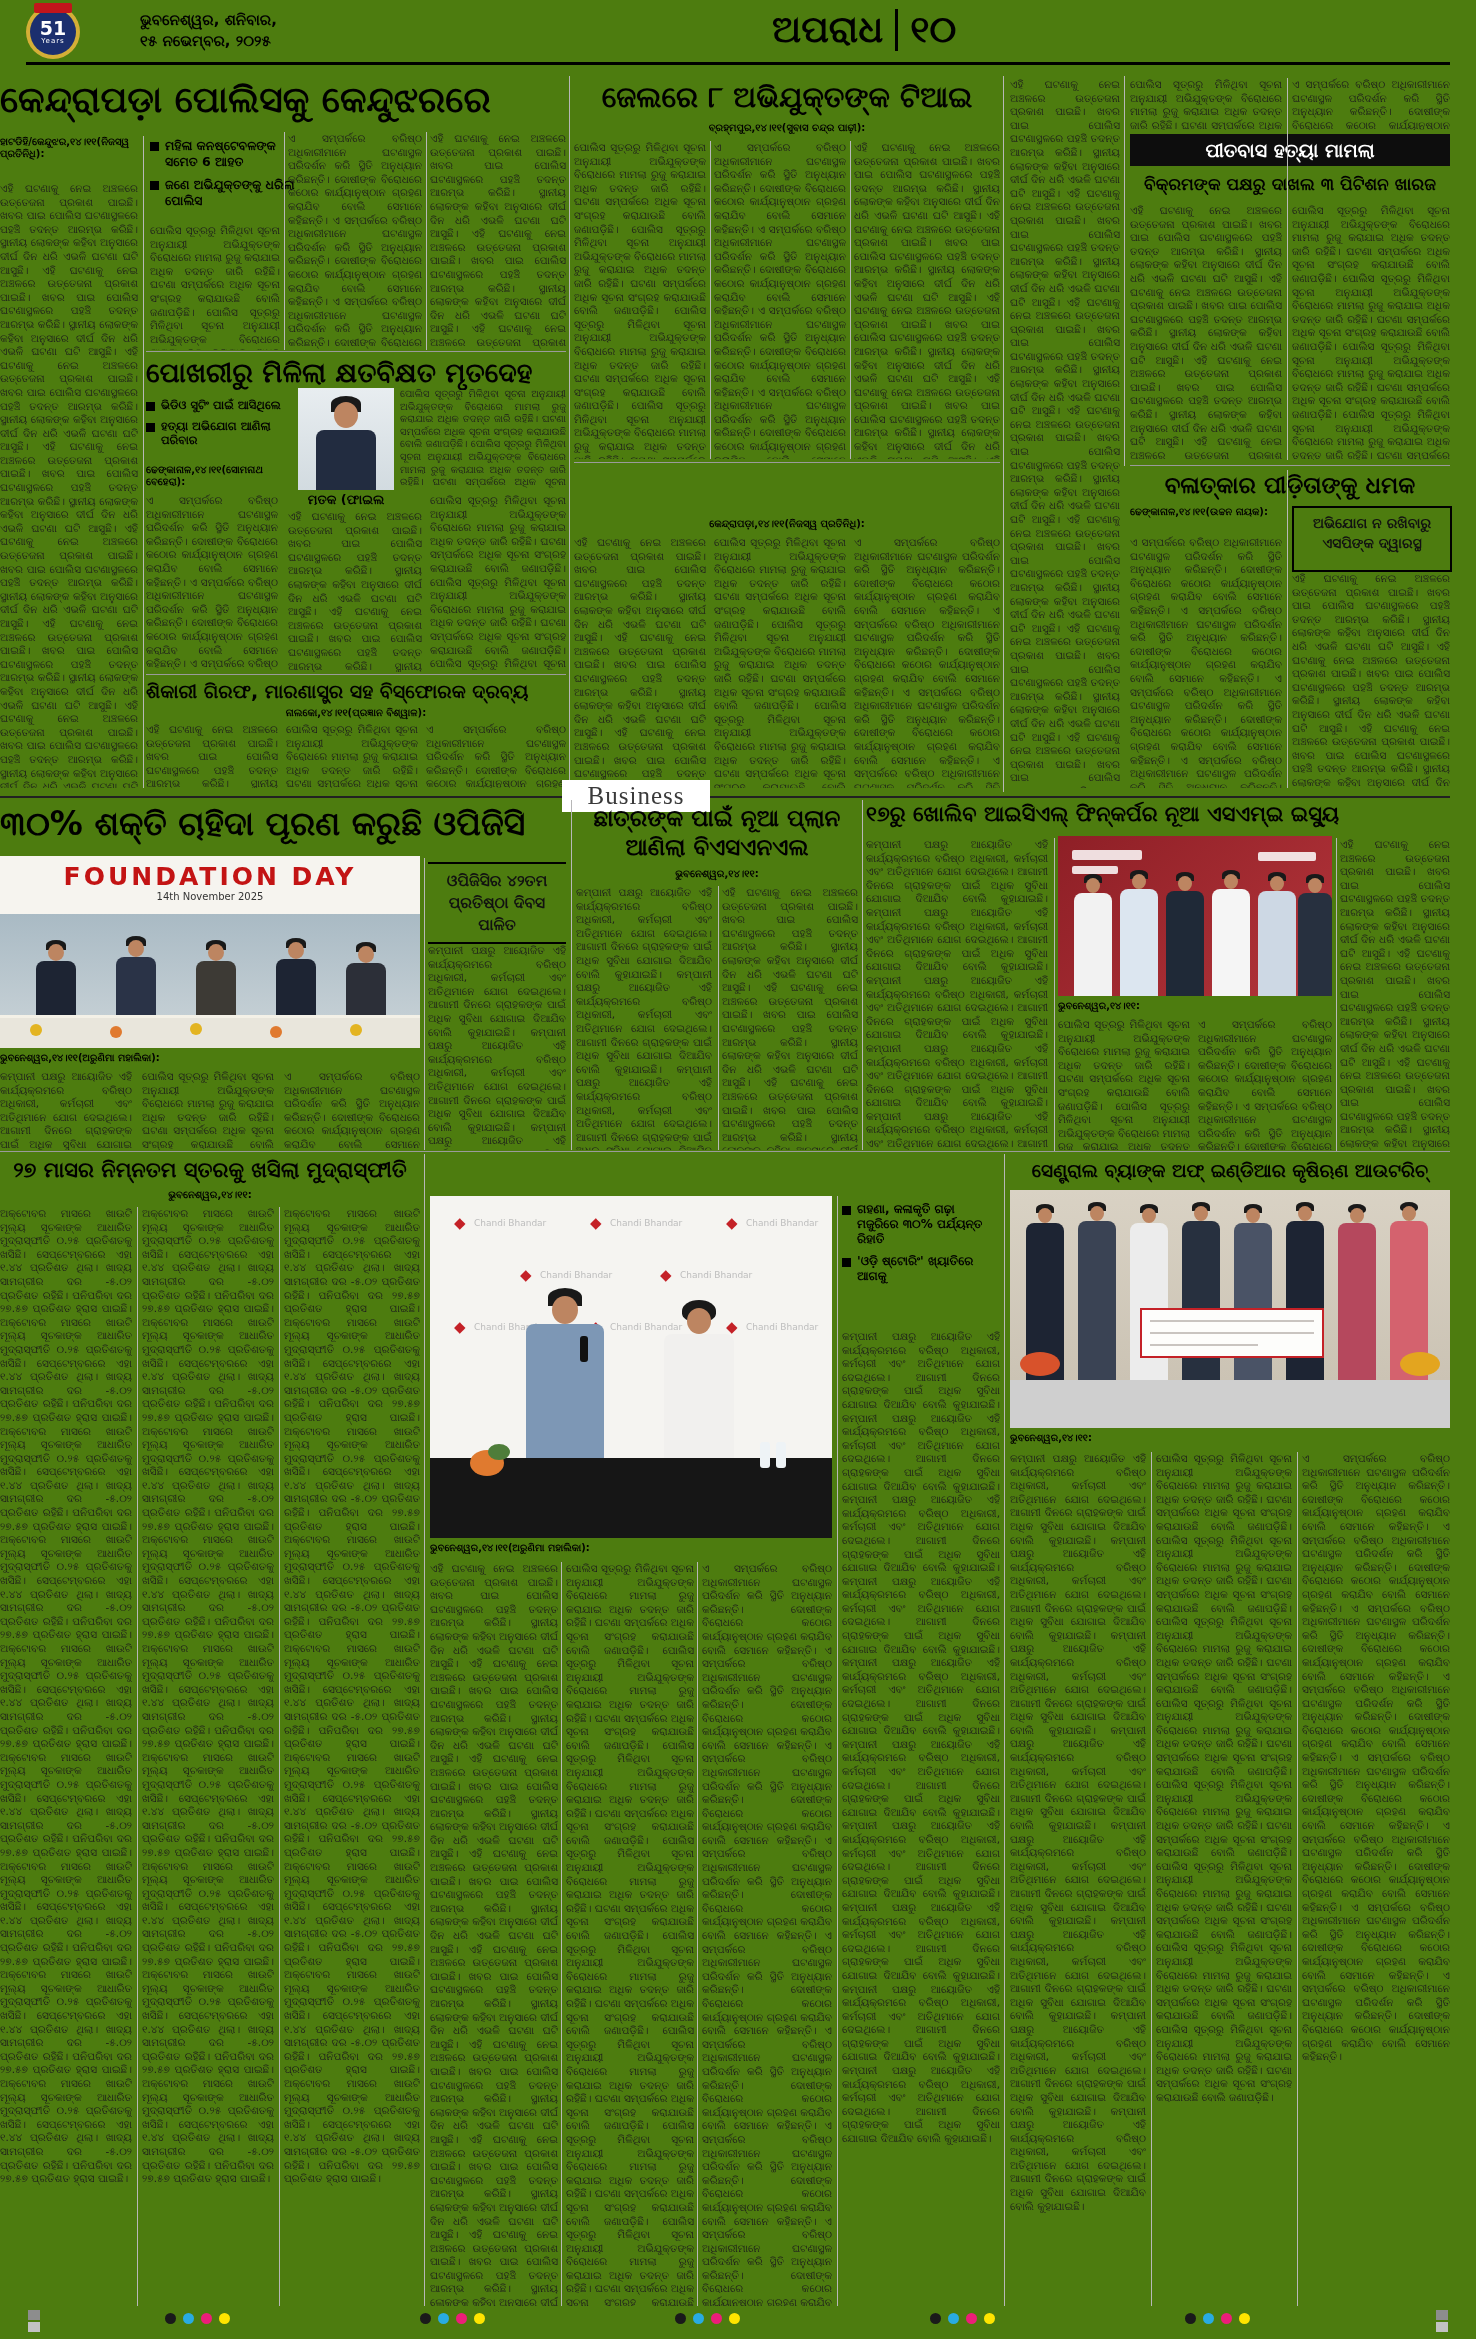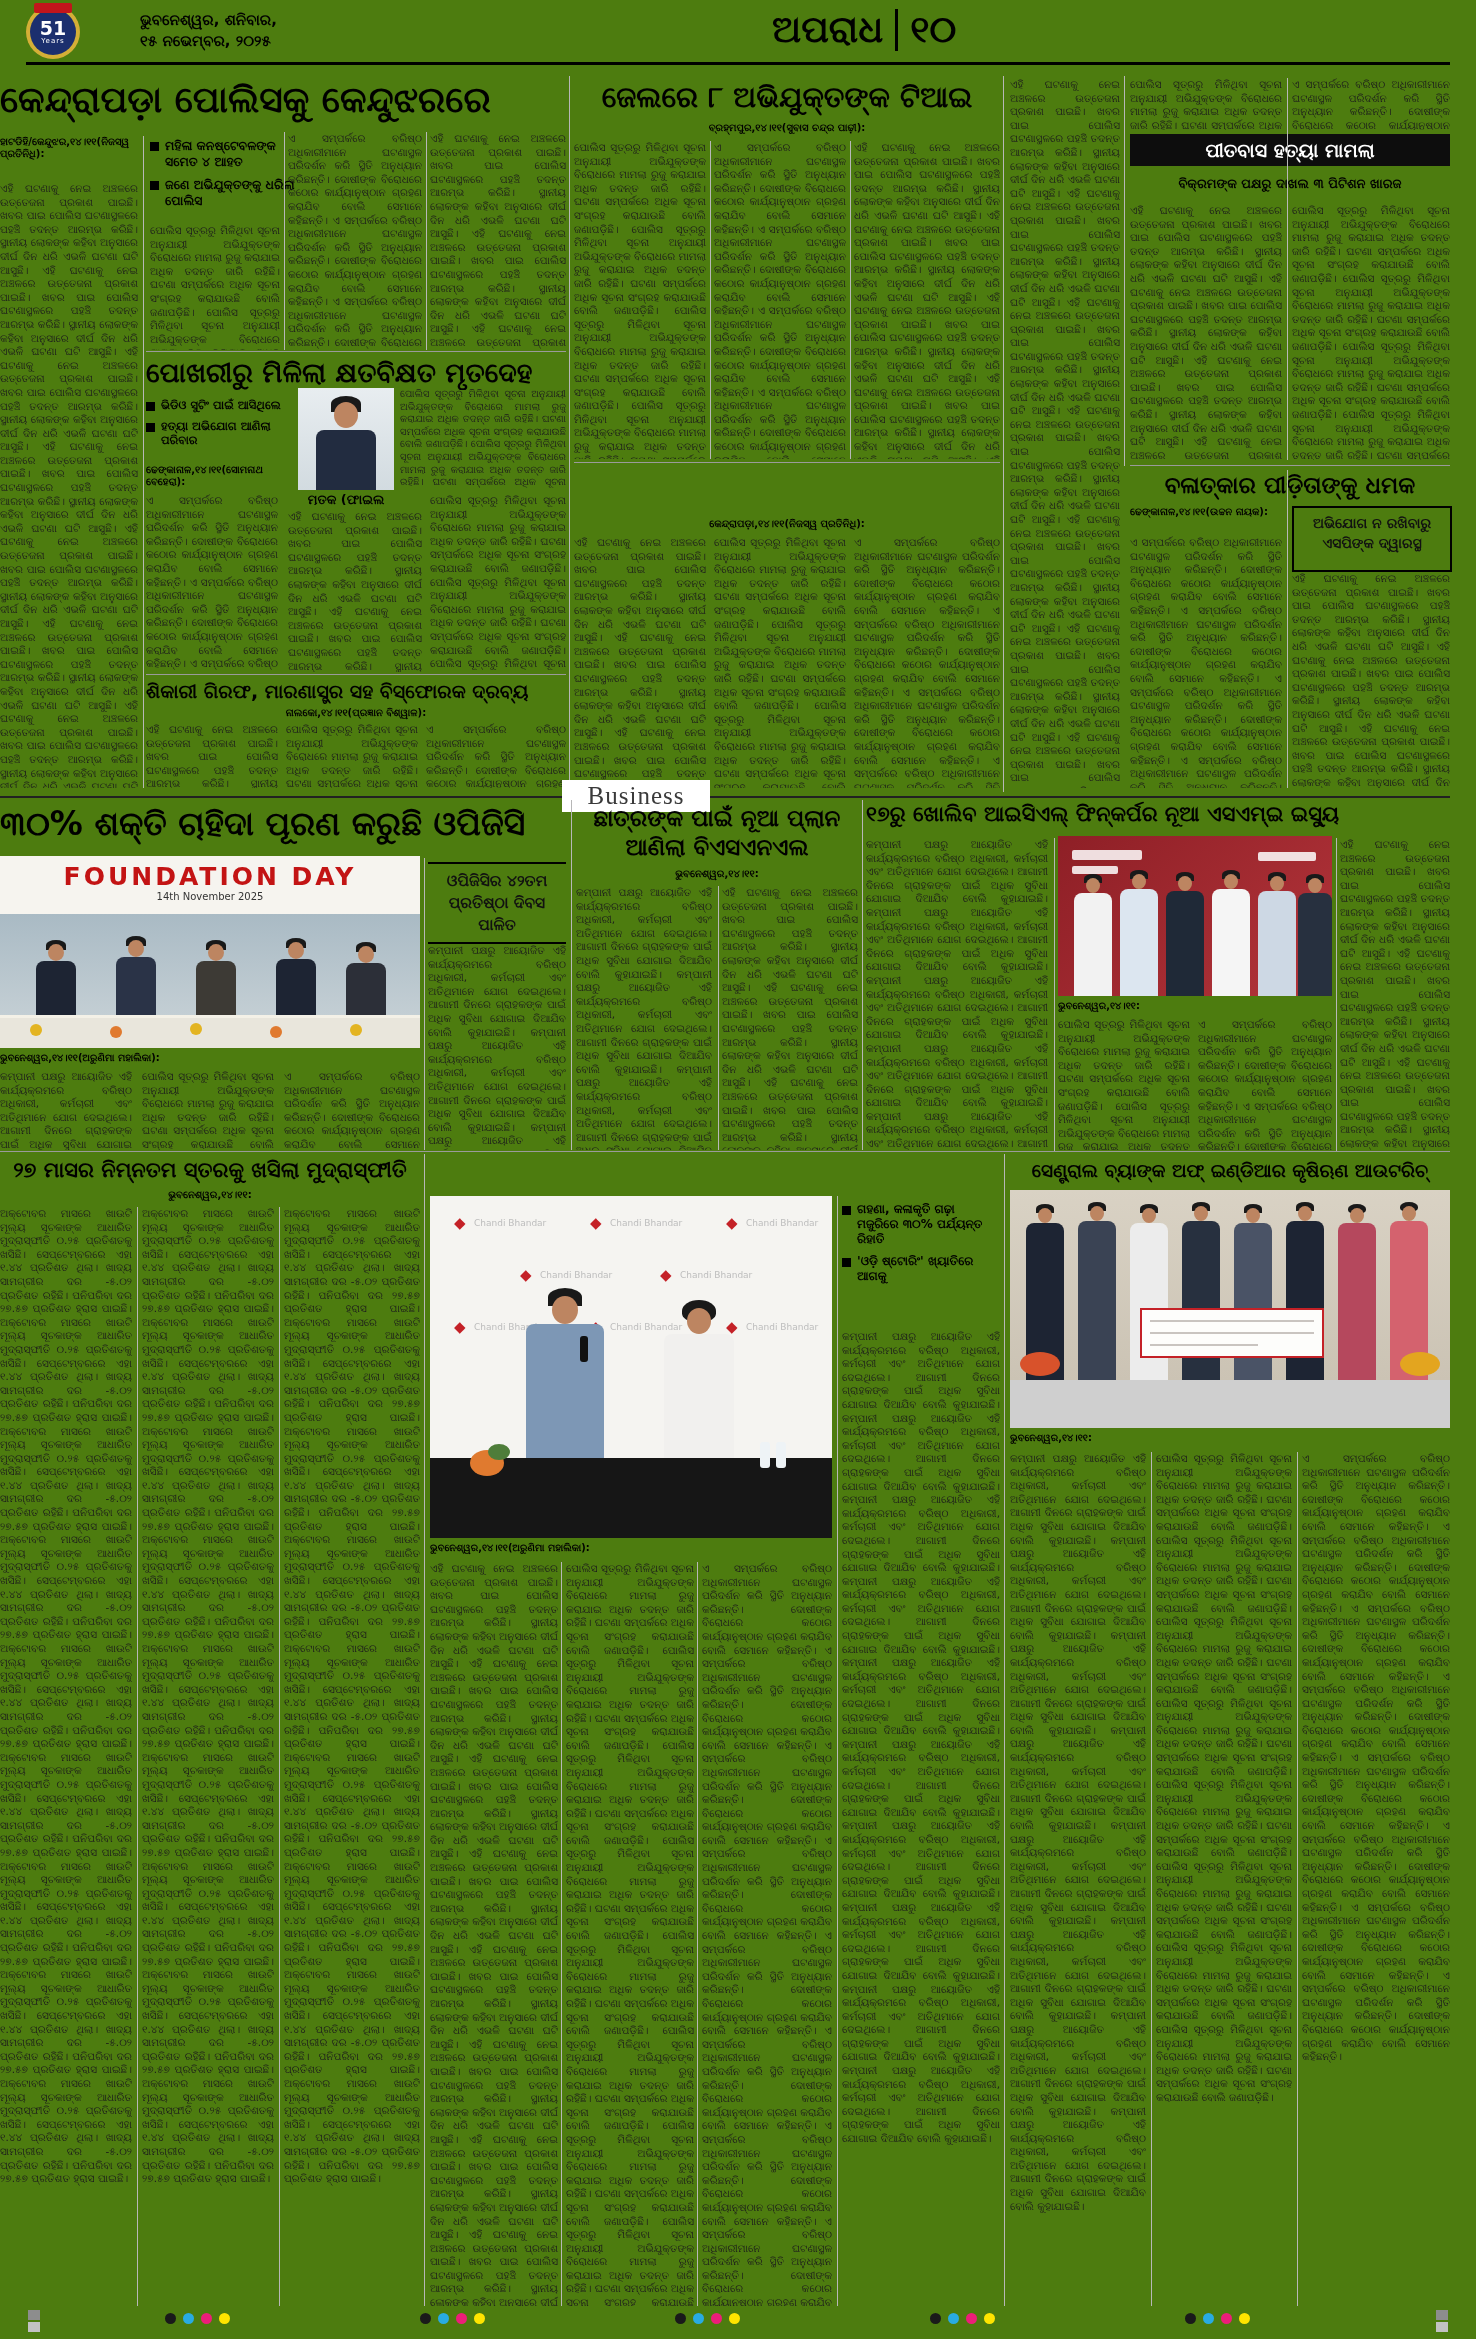--- a/index.html
+++ b/index.html
@@ -91,21 +91,21 @@
     <div class="sect-bar"></div>
     <div class="sect-num">୧୦</div>
   </div>
   <div class="abs" style="left:26px;top:62px;width:1424px;height:3px;background:#000"></div>
 
   <div class="abs hl" style="left:0;top:76px;width:566px;height:52px;font-size:36px;line-height:48px">କେନ୍ଦ୍ରାପଡ଼ା ପୋଲିସକୁ କେନ୍ଦୁଝରରେ ଆକ୍ରମଣ</div>
   <div class="abs by" style="left:0;top:136px;width:138px;height:42px">ହାଟଡିହି/କେନ୍ଦୁଝର,୧୪।୧୧(ନିଜସ୍ୱ ପ୍ରତିନିଧି):</div>
   <div class="abs" style="left:150px;top:138px;width:152px;font-size:12.5px;line-height:16px">
     <div class="bullet-item">
         <span class="sq"></span>
-        <span>ମହିଳା କନଷ୍ଟେବଳଙ୍କ ସମେତ ୪ ଆହତ</span>
+        <span>ମହିଳା କନଷ୍ଟେବଳଙ୍କ ସମେତ 6 ଆହତ</span>
       </div>
     <div class="bullet-item">
         <span class="sq"></span>
         <span>ଜଣେ ଅଭିଯୁକ୍ତଙ୍କୁ ଧରିଲା ପୋଲିସ</span>
       </div>
   </div>
   <div class="abs col" style="left:0;top:182px;width:138px;height:606px">ଏହି ଘଟଣାକୁ ନେଇ ଅଞ୍ଚଳରେ ଉତ୍ତେଜନା ପ୍ରକାଶ ପାଇଛି। ଖବର ପାଇ ପୋଲିସ ଘଟଣାସ୍ଥଳରେ ପହଞ୍ଚି ତଦନ୍ତ ଆରମ୍ଭ କରିଛି। ସ୍ଥାନୀୟ ଲୋକଙ୍କ କହିବା ଅନୁସାରେ ଦୀର୍ଘ ଦିନ ଧରି ଏଭଳି ଘଟଣା ଘଟି ଆସୁଛି। ଏହି ଘଟଣାକୁ ନେଇ ଅଞ୍ଚଳରେ ଉତ୍ତେଜନା ପ୍ରକାଶ ପାଇଛି। ଖବର ପାଇ ପୋଲିସ ଘଟଣାସ୍ଥଳରେ ପହଞ୍ଚି ତଦନ୍ତ ଆରମ୍ଭ କରିଛି। ସ୍ଥାନୀୟ ଲୋକଙ୍କ କହିବା ଅନୁସାରେ ଦୀର୍ଘ ଦିନ ଧରି ଏଭଳି ଘଟଣା ଘଟି ଆସୁଛି। ଏହି ଘଟଣାକୁ ନେଇ ଅଞ୍ଚଳରେ ଉତ୍ତେଜନା ପ୍ରକାଶ ପାଇଛି। ଖବର ପାଇ ପୋଲିସ ଘଟଣାସ୍ଥଳରେ ପହଞ୍ଚି ତଦନ୍ତ ଆରମ୍ଭ କରିଛି। ସ୍ଥାନୀୟ ଲୋକଙ୍କ କହିବା ଅନୁସାରେ ଦୀର୍ଘ ଦିନ ଧରି ଏଭଳି ଘଟଣା ଘଟି ଆସୁଛି। ଏହି ଘଟଣାକୁ ନେଇ ଅଞ୍ଚଳରେ ଉତ୍ତେଜନା ପ୍ରକାଶ ପାଇଛି। ଖବର ପାଇ ପୋଲିସ ଘଟଣାସ୍ଥଳରେ ପହଞ୍ଚି ତଦନ୍ତ ଆରମ୍ଭ କରିଛି। ସ୍ଥାନୀୟ ଲୋକଙ୍କ କହିବା ଅନୁସାରେ ଦୀର୍ଘ ଦିନ ଧରି ଏଭଳି ଘଟଣା ଘଟି ଆସୁଛି। ଏହି ଘଟଣାକୁ ନେଇ ଅଞ୍ଚଳରେ ଉତ୍ତେଜନା ପ୍ରକାଶ ପାଇଛି। ଖବର ପାଇ ପୋଲିସ ଘଟଣାସ୍ଥଳରେ ପହଞ୍ଚି ତଦନ୍ତ ଆରମ୍ଭ କରିଛି। ସ୍ଥାନୀୟ ଲୋକଙ୍କ କହିବା ଅନୁସାରେ ଦୀର୍ଘ ଦିନ ଧରି ଏଭଳି ଘଟଣା ଘଟି ଆସୁଛି। ଏହି ଘଟଣାକୁ ନେଇ ଅଞ୍ଚଳରେ ଉତ୍ତେଜନା ପ୍ରକାଶ ପାଇଛି। ଖବର ପାଇ ପୋଲିସ ଘଟଣାସ୍ଥଳରେ ପହଞ୍ଚି ତଦନ୍ତ ଆରମ୍ଭ କରିଛି। ସ୍ଥାନୀୟ ଲୋକଙ୍କ କହିବା ଅନୁସାରେ ଦୀର୍ଘ ଦିନ ଧରି ଏଭଳି ଘଟଣା ଘଟି ଆସୁଛି। ଏହି ଘଟଣାକୁ ନେଇ ଅଞ୍ଚଳରେ ଉତ୍ତେଜନା ପ୍ରକାଶ ପାଇଛି। ଖବର ପାଇ ପୋଲିସ ଘଟଣାସ୍ଥଳରେ ପହଞ୍ଚି ତଦନ୍ତ ଆରମ୍ଭ କରିଛି। ସ୍ଥାନୀୟ ଲୋକଙ୍କ କହିବା ଅନୁସାରେ ଦୀର୍ଘ ଦିନ ଧରି ଏଭଳି ଘଟଣା ଘଟି ଆସୁଛି। ଏହି ଘଟଣାକୁ ନେଇ ଅଞ୍ଚଳରେ ଉତ୍ତେଜନା ପ୍ରକାଶ ପାଇଛି। ଖବର ପାଇ ପୋଲିସ ଘଟଣାସ୍ଥଳରେ ପହଞ୍ଚି ତଦନ୍ତ ଆରମ୍ଭ କରିଛି। ସ୍ଥାନୀୟ ଲୋକଙ୍କ କହିବା ଅନୁସାରେ ଦୀର୍ଘ ଦିନ ଧରି ଏଭଳି ଘଟଣା ଘଟି ଆସୁଛି। ଏହି ଘଟଣାକୁ ନେଇ ଅଞ୍ଚଳରେ ଉତ୍ତେଜନା ପ୍ରକାଶ ପାଇଛି। ଖବର ପାଇ ପୋଲିସ ଘଟଣାସ୍ଥଳରେ ପହଞ୍ଚି ତଦନ୍ତ ଆରମ୍ଭ କରିଛି। ସ୍ଥାନୀୟ ଲୋକଙ୍କ କହିବା ଅନୁସାରେ ଦୀର୍ଘ ଦିନ ଧରି ଏଭଳି ଘଟଣା ଘଟି ଆସୁଛି। ଏହି ଘଟଣାକୁ ନେଇ ଅଞ୍ଚଳରେ ଉତ୍ତେଜନା ପ୍ରକାଶ ପାଇଛି। ଖବର ପାଇ ପୋଲିସ ଘଟଣାସ୍ଥଳରେ ପହଞ୍ଚି ତଦନ୍ତ ଆରମ୍ଭ କରିଛି। ସ୍ଥାନୀୟ ଲୋକଙ୍କ କହିବା ଅନୁସାରେ ଦୀର୍ଘ ଦିନ ଧରି ଏଭଳି ଘଟଣା ଘଟି ଆସୁଛି।</div>
   <div class="abs col" style="left:150px;top:224px;width:130px;height:126px">ପୋଲିସ ସୂତ୍ରରୁ ମିଳିଥିବା ସୂଚନା ଅନୁଯାୟୀ ଅଭିଯୁକ୍ତଙ୍କ ବିରୋଧରେ ମାମଲା ରୁଜୁ କରାଯାଇ ଅଧିକ ତଦନ୍ତ ଜାରି ରହିଛି। ଘଟଣା ସମ୍ପର୍କରେ ଅଧିକ ସୂଚନା ସଂଗ୍ରହ କରାଯାଉଛି ବୋଲି ଜଣାପଡ଼ିଛି। ପୋଲିସ ସୂତ୍ରରୁ ମିଳିଥିବା ସୂଚନା ଅନୁଯାୟୀ ଅଭିଯୁକ୍ତଙ୍କ ବିରୋଧରେ ମାମଲା ରୁଜୁ କରାଯାଇ ଅଧିକ ତଦନ୍ତ ଜାରି ରହିଛି। ଘଟଣା ସମ୍ପର୍କରେ ଅଧିକ ସୂଚନା ସଂଗ୍ରହ କରାଯାଉଛି ବୋଲି ଜଣାପଡ଼ିଛି।</div>
   <div class="abs col" style="left:288px;top:132px;width:134px;height:218px">ଏ ସମ୍ପର୍କରେ ବରିଷ୍ଠ ଅଧିକାରୀମାନେ ଘଟଣାସ୍ଥଳ ପରିଦର୍ଶନ କରି ସ୍ଥିତି ଅନୁଧ୍ୟାନ କରିଛନ୍ତି। ଦୋଷୀଙ୍କ ବିରୋଧରେ କଠୋର କାର୍ଯ୍ୟାନୁଷ୍ଠାନ ଗ୍ରହଣ କରାଯିବ ବୋଲି ସେମାନେ କହିଛନ୍ତି। ଏ ସମ୍ପର୍କରେ ବରିଷ୍ଠ ଅଧିକାରୀମାନେ ଘଟଣାସ୍ଥଳ ପରିଦର୍ଶନ କରି ସ୍ଥିତି ଅନୁଧ୍ୟାନ କରିଛନ୍ତି। ଦୋଷୀଙ୍କ ବିରୋଧରେ କଠୋର କାର୍ଯ୍ୟାନୁଷ୍ଠାନ ଗ୍ରହଣ କରାଯିବ ବୋଲି ସେମାନେ କହିଛନ୍ତି। ଏ ସମ୍ପର୍କରେ ବରିଷ୍ଠ ଅଧିକାରୀମାନେ ଘଟଣାସ୍ଥଳ ପରିଦର୍ଶନ କରି ସ୍ଥିତି ଅନୁଧ୍ୟାନ କରିଛନ୍ତି। ଦୋଷୀଙ୍କ ବିରୋଧରେ କଠୋର କାର୍ଯ୍ୟାନୁଷ୍ଠାନ ଗ୍ରହଣ କରାଯିବ ବୋଲି ସେମାନେ କହିଛନ୍ତି। ଏ ସମ୍ପର୍କରେ ବରିଷ୍ଠ ଅଧିକାରୀମାନେ ଘଟଣାସ୍ଥଳ ପରିଦର୍ଶନ କରି ସ୍ଥିତି ଅନୁଧ୍ୟାନ କରିଛନ୍ତି। ଦୋଷୀଙ୍କ ବିରୋଧରେ କଠୋର କାର୍ଯ୍ୟାନୁଷ୍ଠାନ ଗ୍ରହଣ କରାଯିବ ବୋଲି ସେମାନେ କହିଛନ୍ତି।</div>
   <div class="abs col" style="left:430px;top:132px;width:136px;height:218px">ଏହି ଘଟଣାକୁ ନେଇ ଅଞ୍ଚଳରେ ଉତ୍ତେଜନା ପ୍ରକାଶ ପାଇଛି। ଖବର ପାଇ ପୋଲିସ ଘଟଣାସ୍ଥଳରେ ପହଞ୍ଚି ତଦନ୍ତ ଆରମ୍ଭ କରିଛି। ସ୍ଥାନୀୟ ଲୋକଙ୍କ କହିବା ଅନୁସାରେ ଦୀର୍ଘ ଦିନ ଧରି ଏଭଳି ଘଟଣା ଘଟି ଆସୁଛି। ଏହି ଘଟଣାକୁ ନେଇ ଅଞ୍ଚଳରେ ଉତ୍ତେଜନା ପ୍ରକାଶ ପାଇଛି। ଖବର ପାଇ ପୋଲିସ ଘଟଣାସ୍ଥଳରେ ପହଞ୍ଚି ତଦନ୍ତ ଆରମ୍ଭ କରିଛି। ସ୍ଥାନୀୟ ଲୋକଙ୍କ କହିବା ଅନୁସାରେ ଦୀର୍ଘ ଦିନ ଧରି ଏଭଳି ଘଟଣା ଘଟି ଆସୁଛି। ଏହି ଘଟଣାକୁ ନେଇ ଅଞ୍ଚଳରେ ଉତ୍ତେଜନା ପ୍ରକାଶ ପାଇଛି। ଖବର ପାଇ ପୋଲିସ ଘଟଣାସ୍ଥଳରେ ପହଞ୍ଚି ତଦନ୍ତ ଆରମ୍ଭ କରିଛି। ସ୍ଥାନୀୟ ଲୋକଙ୍କ କହିବା ଅନୁସାରେ ଦୀର୍ଘ ଦିନ ଧରି ଏଭଳି ଘଟଣା ଘଟି ଆସୁଛି। ଏହି ଘଟଣାକୁ ନେଇ ଅଞ୍ଚଳରେ ଉତ୍ତେଜନା ପ୍ରକାଶ ପାଇଛି। ଖବର ପାଇ ପୋଲିସ ଘଟଣାସ୍ଥଳରେ ପହଞ୍ଚି ତଦନ୍ତ ଆରମ୍ଭ କରିଛି। ସ୍ଥାନୀୟ ଲୋକଙ୍କ କହିବା ଅନୁସାରେ ଦୀର୍ଘ ଦିନ ଧରି ଏଭଳି ଘଟଣା ଘଟି ଆସୁଛି।</div>
@@ -122,21 +122,21 @@
   <div class="abs col" style="left:854px;top:141px;width:146px;height:318px">ଏହି ଘଟଣାକୁ ନେଇ ଅଞ୍ଚଳରେ ଉତ୍ତେଜନା ପ୍ରକାଶ ପାଇଛି। ଖବର ପାଇ ପୋଲିସ ଘଟଣାସ୍ଥଳରେ ପହଞ୍ଚି ତଦନ୍ତ ଆରମ୍ଭ କରିଛି। ସ୍ଥାନୀୟ ଲୋକଙ୍କ କହିବା ଅନୁସାରେ ଦୀର୍ଘ ଦିନ ଧରି ଏଭଳି ଘଟଣା ଘଟି ଆସୁଛି। ଏହି ଘଟଣାକୁ ନେଇ ଅଞ୍ଚଳରେ ଉତ୍ତେଜନା ପ୍ରକାଶ ପାଇଛି। ଖବର ପାଇ ପୋଲିସ ଘଟଣାସ୍ଥଳରେ ପହଞ୍ଚି ତଦନ୍ତ ଆରମ୍ଭ କରିଛି। ସ୍ଥାନୀୟ ଲୋକଙ୍କ କହିବା ଅନୁସାରେ ଦୀର୍ଘ ଦିନ ଧରି ଏଭଳି ଘଟଣା ଘଟି ଆସୁଛି। ଏହି ଘଟଣାକୁ ନେଇ ଅଞ୍ଚଳରେ ଉତ୍ତେଜନା ପ୍ରକାଶ ପାଇଛି। ଖବର ପାଇ ପୋଲିସ ଘଟଣାସ୍ଥଳରେ ପହଞ୍ଚି ତଦନ୍ତ ଆରମ୍ଭ କରିଛି। ସ୍ଥାନୀୟ ଲୋକଙ୍କ କହିବା ଅନୁସାରେ ଦୀର୍ଘ ଦିନ ଧରି ଏଭଳି ଘଟଣା ଘଟି ଆସୁଛି। ଏହି ଘଟଣାକୁ ନେଇ ଅଞ୍ଚଳରେ ଉତ୍ତେଜନା ପ୍ରକାଶ ପାଇଛି। ଖବର ପାଇ ପୋଲିସ ଘଟଣାସ୍ଥଳରେ ପହଞ୍ଚି ତଦନ୍ତ ଆରମ୍ଭ କରିଛି। ସ୍ଥାନୀୟ ଲୋକଙ୍କ କହିବା ଅନୁସାରେ ଦୀର୍ଘ ଦିନ ଧରି ଏଭଳି ଘଟଣା ଘଟି ଆସୁଛି। ଏହି ଘଟଣାକୁ ନେଇ ଅଞ୍ଚଳରେ ଉତ୍ତେଜନା ପ୍ରକାଶ ପାଇଛି। ଖବର ପାଇ ପୋଲିସ ଘଟଣାସ୍ଥଳରେ ପହଞ୍ଚି ତଦନ୍ତ ଆରମ୍ଭ କରିଛି। ସ୍ଥାନୀୟ ଲୋକଙ୍କ କହିବା ଅନୁସାରେ ଦୀର୍ଘ ଦିନ ଧରି ଏଭଳି ଘଟଣା ଘଟି ଆସୁଛି।</div>
   <div class="abs vr" style="left:710px;top:141px;height:318px"></div>
   <div class="abs vr" style="left:850px;top:141px;height:318px"></div>
   <div class="abs vr" style="left:1003px;top:76px;height:716px"></div>
   <div class="abs col" style="left:1010px;top:78px;width:110px;height:710px">ଏହି ଘଟଣାକୁ ନେଇ ଅଞ୍ଚଳରେ ଉତ୍ତେଜନା ପ୍ରକାଶ ପାଇଛି। ଖବର ପାଇ ପୋଲିସ ଘଟଣାସ୍ଥଳରେ ପହଞ୍ଚି ତଦନ୍ତ ଆରମ୍ଭ କରିଛି। ସ୍ଥାନୀୟ ଲୋକଙ୍କ କହିବା ଅନୁସାରେ ଦୀର୍ଘ ଦିନ ଧରି ଏଭଳି ଘଟଣା ଘଟି ଆସୁଛି। ଏହି ଘଟଣାକୁ ନେଇ ଅଞ୍ଚଳରେ ଉତ୍ତେଜନା ପ୍ରକାଶ ପାଇଛି। ଖବର ପାଇ ପୋଲିସ ଘଟଣାସ୍ଥଳରେ ପହଞ୍ଚି ତଦନ୍ତ ଆରମ୍ଭ କରିଛି। ସ୍ଥାନୀୟ ଲୋକଙ୍କ କହିବା ଅନୁସାରେ ଦୀର୍ଘ ଦିନ ଧରି ଏଭଳି ଘଟଣା ଘଟି ଆସୁଛି। ଏହି ଘଟଣାକୁ ନେଇ ଅଞ୍ଚଳରେ ଉତ୍ତେଜନା ପ୍ରକାଶ ପାଇଛି। ଖବର ପାଇ ପୋଲିସ ଘଟଣାସ୍ଥଳରେ ପହଞ୍ଚି ତଦନ୍ତ ଆରମ୍ଭ କରିଛି। ସ୍ଥାନୀୟ ଲୋକଙ୍କ କହିବା ଅନୁସାରେ ଦୀର୍ଘ ଦିନ ଧରି ଏଭଳି ଘଟଣା ଘଟି ଆସୁଛି। ଏହି ଘଟଣାକୁ ନେଇ ଅଞ୍ଚଳରେ ଉତ୍ତେଜନା ପ୍ରକାଶ ପାଇଛି। ଖବର ପାଇ ପୋଲିସ ଘଟଣାସ୍ଥଳରେ ପହଞ୍ଚି ତଦନ୍ତ ଆରମ୍ଭ କରିଛି। ସ୍ଥାନୀୟ ଲୋକଙ୍କ କହିବା ଅନୁସାରେ ଦୀର୍ଘ ଦିନ ଧରି ଏଭଳି ଘଟଣା ଘଟି ଆସୁଛି। ଏହି ଘଟଣାକୁ ନେଇ ଅଞ୍ଚଳରେ ଉତ୍ତେଜନା ପ୍ରକାଶ ପାଇଛି। ଖବର ପାଇ ପୋଲିସ ଘଟଣାସ୍ଥଳରେ ପହଞ୍ଚି ତଦନ୍ତ ଆରମ୍ଭ କରିଛି। ସ୍ଥାନୀୟ ଲୋକଙ୍କ କହିବା ଅନୁସାରେ ଦୀର୍ଘ ଦିନ ଧରି ଏଭଳି ଘଟଣା ଘଟି ଆସୁଛି। ଏହି ଘଟଣାକୁ ନେଇ ଅଞ୍ଚଳରେ ଉତ୍ତେଜନା ପ୍ରକାଶ ପାଇଛି। ଖବର ପାଇ ପୋଲିସ ଘଟଣାସ୍ଥଳରେ ପହଞ୍ଚି ତଦନ୍ତ ଆରମ୍ଭ କରିଛି। ସ୍ଥାନୀୟ ଲୋକଙ୍କ କହିବା ଅନୁସାରେ ଦୀର୍ଘ ଦିନ ଧରି ଏଭଳି ଘଟଣା ଘଟି ଆସୁଛି। ଏହି ଘଟଣାକୁ ନେଇ ଅଞ୍ଚଳରେ ଉତ୍ତେଜନା ପ୍ରକାଶ ପାଇଛି। ଖବର ପାଇ ପୋଲିସ ଘଟଣାସ୍ଥଳରେ ପହଞ୍ଚି ତଦନ୍ତ ଆରମ୍ଭ କରିଛି। ସ୍ଥାନୀୟ ଲୋକଙ୍କ କହିବା ଅନୁସାରେ ଦୀର୍ଘ ଦିନ ଧରି ଏଭଳି ଘଟଣା ଘଟି ଆସୁଛି। ଏହି ଘଟଣାକୁ ନେଇ ଅଞ୍ଚଳରେ ଉତ୍ତେଜନା ପ୍ରକାଶ ପାଇଛି। ଖବର ପାଇ ପୋଲିସ ଘଟଣାସ୍ଥଳରେ ପହଞ୍ଚି ତଦନ୍ତ ଆରମ୍ଭ କରିଛି। ସ୍ଥାନୀୟ ଲୋକଙ୍କ କହିବା ଅନୁସାରେ ଦୀର୍ଘ ଦିନ ଧରି ଏଭଳି ଘଟଣା ଘଟି ଆସୁଛି। ଏହି ଘଟଣାକୁ ନେଇ ଅଞ୍ଚଳରେ ଉତ୍ତେଜନା ପ୍ରକାଶ ପାଇଛି। ଖବର ପାଇ ପୋଲିସ ଘଟଣାସ୍ଥଳରେ ପହଞ୍ଚି ତଦନ୍ତ ଆରମ୍ଭ କରିଛି। ସ୍ଥାନୀୟ ଲୋକଙ୍କ କହିବା ଅନୁସାରେ ଦୀର୍ଘ ଦିନ ଧରି ଏଭଳି ଘଟଣା ଘଟି ଆସୁଛି। ଏହି ଘଟଣାକୁ ନେଇ ଅଞ୍ଚଳରେ ଉତ୍ତେଜନା ପ୍ରକାଶ ପାଇଛି। ଖବର ପାଇ ପୋଲିସ ଘଟଣାସ୍ଥଳରେ ପହଞ୍ଚି ତଦନ୍ତ ଆରମ୍ଭ କରିଛି। ସ୍ଥାନୀୟ ଲୋକଙ୍କ କହିବା ଅନୁସାରେ ଦୀର୍ଘ ଦିନ ଧରି ଏଭଳି ଘଟଣା ଘଟି ଆସୁଛି। ଏହି ଘଟଣାକୁ ନେଇ ଅଞ୍ଚଳରେ ଉତ୍ତେଜନା ପ୍ରକାଶ ପାଇଛି। ଖବର ପାଇ ପୋଲିସ ଘଟଣାସ୍ଥଳରେ ପହଞ୍ଚି ତଦନ୍ତ ଆରମ୍ଭ କରିଛି। ସ୍ଥାନୀୟ ଲୋକଙ୍କ କହିବା ଅନୁସାରେ ଦୀର୍ଘ ଦିନ ଧରି ଏଭଳି ଘଟଣା ଘଟି ଆସୁଛି।</div>
   <div class="abs vr" style="left:1124px;top:76px;height:390px"></div>
 
   <div class="abs col" style="left:1130px;top:78px;width:152px;height:52px">ପୋଲିସ ସୂତ୍ରରୁ ମିଳିଥିବା ସୂଚନା ଅନୁଯାୟୀ ଅଭିଯୁକ୍ତଙ୍କ ବିରୋଧରେ ମାମଲା ରୁଜୁ କରାଯାଇ ଅଧିକ ତଦନ୍ତ ଜାରି ରହିଛି। ଘଟଣା ସମ୍ପର୍କରେ ଅଧିକ ସୂଚନା ସଂଗ୍ରହ କରାଯାଉଛି ବୋଲି ଜଣାପଡ଼ିଛି।</div>
   <div class="abs col" style="left:1292px;top:78px;width:158px;height:52px">ଏ ସମ୍ପର୍କରେ ବରିଷ୍ଠ ଅଧିକାରୀମାନେ ଘଟଣାସ୍ଥଳ ପରିଦର୍ଶନ କରି ସ୍ଥିତି ଅନୁଧ୍ୟାନ କରିଛନ୍ତି। ଦୋଷୀଙ୍କ ବିରୋଧରେ କଠୋର କାର୍ଯ୍ୟାନୁଷ୍ଠାନ ଗ୍ରହଣ କରାଯିବ ବୋଲି ସେମାନେ କହିଛନ୍ତି।</div>
   <div class="abs kicker" style="left:1130px;top:134px;width:320px;height:32px;font-size:19px;line-height:32px">ପୀତବାସ ହତ୍ୟା ମାମଲା</div>
-  <div class="abs hl hl-c" style="left:1130px;top:172px;width:320px;height:26px;font-size:13px;line-height:24px">ବିକ୍ରମଙ୍କ ପକ୍ଷରୁ ଦାଖଲ ୩ ପିଟିଶନ ଖାରଜ</div>
+  <div class="abs hl hl-c" style="left:1130px;top:172px;width:320px;height:26px;font-size:17px;line-height:24px">ବିକ୍ରମଙ୍କ ପକ୍ଷରୁ ଦାଖଲ ୩ ପିଟିଶନ ଖାରଜ</div>
   <div class="abs col" style="left:1130px;top:204px;width:152px;height:256px">ଏହି ଘଟଣାକୁ ନେଇ ଅଞ୍ଚଳରେ ଉତ୍ତେଜନା ପ୍ରକାଶ ପାଇଛି। ଖବର ପାଇ ପୋଲିସ ଘଟଣାସ୍ଥଳରେ ପହଞ୍ଚି ତଦନ୍ତ ଆରମ୍ଭ କରିଛି। ସ୍ଥାନୀୟ ଲୋକଙ୍କ କହିବା ଅନୁସାରେ ଦୀର୍ଘ ଦିନ ଧରି ଏଭଳି ଘଟଣା ଘଟି ଆସୁଛି। ଏହି ଘଟଣାକୁ ନେଇ ଅଞ୍ଚଳରେ ଉତ୍ତେଜନା ପ୍ରକାଶ ପାଇଛି। ଖବର ପାଇ ପୋଲିସ ଘଟଣାସ୍ଥଳରେ ପହଞ୍ଚି ତଦନ୍ତ ଆରମ୍ଭ କରିଛି। ସ୍ଥାନୀୟ ଲୋକଙ୍କ କହିବା ଅନୁସାରେ ଦୀର୍ଘ ଦିନ ଧରି ଏଭଳି ଘଟଣା ଘଟି ଆସୁଛି। ଏହି ଘଟଣାକୁ ନେଇ ଅଞ୍ଚଳରେ ଉତ୍ତେଜନା ପ୍ରକାଶ ପାଇଛି। ଖବର ପାଇ ପୋଲିସ ଘଟଣାସ୍ଥଳରେ ପହଞ୍ଚି ତଦନ୍ତ ଆରମ୍ଭ କରିଛି। ସ୍ଥାନୀୟ ଲୋକଙ୍କ କହିବା ଅନୁସାରେ ଦୀର୍ଘ ଦିନ ଧରି ଏଭଳି ଘଟଣା ଘଟି ଆସୁଛି। ଏହି ଘଟଣାକୁ ନେଇ ଅଞ୍ଚଳରେ ଉତ୍ତେଜନା ପ୍ରକାଶ ପାଇଛି। ଖବର ପାଇ ପୋଲିସ ଘଟଣାସ୍ଥଳରେ ପହଞ୍ଚି ତଦନ୍ତ ଆରମ୍ଭ କରିଛି। ସ୍ଥାନୀୟ ଲୋକଙ୍କ କହିବା ଅନୁସାରେ ଦୀର୍ଘ ଦିନ ଧରି ଏଭଳି ଘଟଣା ଘଟି ଆସୁଛି।</div>
   <div class="abs col" style="left:1292px;top:204px;width:158px;height:256px">ପୋଲିସ ସୂତ୍ରରୁ ମିଳିଥିବା ସୂଚନା ଅନୁଯାୟୀ ଅଭିଯୁକ୍ତଙ୍କ ବିରୋଧରେ ମାମଲା ରୁଜୁ କରାଯାଇ ଅଧିକ ତଦନ୍ତ ଜାରି ରହିଛି। ଘଟଣା ସମ୍ପର୍କରେ ଅଧିକ ସୂଚନା ସଂଗ୍ରହ କରାଯାଉଛି ବୋଲି ଜଣାପଡ଼ିଛି। ପୋଲିସ ସୂତ୍ରରୁ ମିଳିଥିବା ସୂଚନା ଅନୁଯାୟୀ ଅଭିଯୁକ୍ତଙ୍କ ବିରୋଧରେ ମାମଲା ରୁଜୁ କରାଯାଇ ଅଧିକ ତଦନ୍ତ ଜାରି ରହିଛି। ଘଟଣା ସମ୍ପର୍କରେ ଅଧିକ ସୂଚନା ସଂଗ୍ରହ କରାଯାଉଛି ବୋଲି ଜଣାପଡ଼ିଛି। ପୋଲିସ ସୂତ୍ରରୁ ମିଳିଥିବା ସୂଚନା ଅନୁଯାୟୀ ଅଭିଯୁକ୍ତଙ୍କ ବିରୋଧରେ ମାମଲା ରୁଜୁ କରାଯାଇ ଅଧିକ ତଦନ୍ତ ଜାରି ରହିଛି। ଘଟଣା ସମ୍ପର୍କରେ ଅଧିକ ସୂଚନା ସଂଗ୍ରହ କରାଯାଉଛି ବୋଲି ଜଣାପଡ଼ିଛି। ପୋଲିସ ସୂତ୍ରରୁ ମିଳିଥିବା ସୂଚନା ଅନୁଯାୟୀ ଅଭିଯୁକ୍ତଙ୍କ ବିରୋଧରେ ମାମଲା ରୁଜୁ କରାଯାଇ ଅଧିକ ତଦନ୍ତ ଜାରି ରହିଛି। ଘଟଣା ସମ୍ପର୍କରେ ଅଧିକ ସୂଚନା ସଂଗ୍ରହ କରାଯାଉଛି ବୋଲି ଜଣାପଡ଼ିଛି।</div>
   <div class="abs vr" style="left:1287px;top:78px;height:382px"></div>
   <div class="abs hr" style="left:1130px;top:465px;width:320px"></div>
 
   <div class="abs hl hl-c" style="left:1130px;top:470px;width:320px;height:32px;font-size:23px;line-height:30px">ବଳାତ୍କାର ପୀଡ଼ିତାଙ୍କୁ ଧମକ</div>
   <div class="abs by" style="left:1130px;top:506px;width:152px;height:26px">ଢେଙ୍କାନାଳ,୧୪।୧୧(ଉଚ୍ଚନ ନାୟକ):</div>
   <div class="abs col" style="left:1130px;top:536px;width:152px;height:252px">ଏ ସମ୍ପର୍କରେ ବରିଷ୍ଠ ଅଧିକାରୀମାନେ ଘଟଣାସ୍ଥଳ ପରିଦର୍ଶନ କରି ସ୍ଥିତି ଅନୁଧ୍ୟାନ କରିଛନ୍ତି। ଦୋଷୀଙ୍କ ବିରୋଧରେ କଠୋର କାର୍ଯ୍ୟାନୁଷ୍ଠାନ ଗ୍ରହଣ କରାଯିବ ବୋଲି ସେମାନେ କହିଛନ୍ତି। ଏ ସମ୍ପର୍କରେ ବରିଷ୍ଠ ଅଧିକାରୀମାନେ ଘଟଣାସ୍ଥଳ ପରିଦର୍ଶନ କରି ସ୍ଥିତି ଅନୁଧ୍ୟାନ କରିଛନ୍ତି। ଦୋଷୀଙ୍କ ବିରୋଧରେ କଠୋର କାର୍ଯ୍ୟାନୁଷ୍ଠାନ ଗ୍ରହଣ କରାଯିବ ବୋଲି ସେମାନେ କହିଛନ୍ତି। ଏ ସମ୍ପର୍କରେ ବରିଷ୍ଠ ଅଧିକାରୀମାନେ ଘଟଣାସ୍ଥଳ ପରିଦର୍ଶନ କରି ସ୍ଥିତି ଅନୁଧ୍ୟାନ କରିଛନ୍ତି। ଦୋଷୀଙ୍କ ବିରୋଧରେ କଠୋର କାର୍ଯ୍ୟାନୁଷ୍ଠାନ ଗ୍ରହଣ କରାଯିବ ବୋଲି ସେମାନେ କହିଛନ୍ତି। ଏ ସମ୍ପର୍କରେ ବରିଷ୍ଠ ଅଧିକାରୀମାନେ ଘଟଣାସ୍ଥଳ ପରିଦର୍ଶନ କରି ସ୍ଥିତି ଅନୁଧ୍ୟାନ କରିଛନ୍ତି। ଦୋଷୀଙ୍କ ବିରୋଧରେ କଠୋର କାର୍ଯ୍ୟାନୁଷ୍ଠାନ ଗ୍ରହଣ କରାଯିବ ବୋଲି ସେମାନେ କହିଛନ୍ତି।</div>
   <div class="abs boxhead" style="left:1292px;top:506px;width:152px;height:52px;font-size:14px;line-height:20px;padding:5px 2px">ଅଭିଯୋଗ ନ ରଖିବାରୁ ଏସପିଙ୍କ ଦ୍ୱାରସ୍ଥ</div>
   <div class="abs col" style="left:1292px;top:572px;width:158px;height:216px">ଏହି ଘଟଣାକୁ ନେଇ ଅଞ୍ଚଳରେ ଉତ୍ତେଜନା ପ୍ରକାଶ ପାଇଛି। ଖବର ପାଇ ପୋଲିସ ଘଟଣାସ୍ଥଳରେ ପହଞ୍ଚି ତଦନ୍ତ ଆରମ୍ଭ କରିଛି। ସ୍ଥାନୀୟ ଲୋକଙ୍କ କହିବା ଅନୁସାରେ ଦୀର୍ଘ ଦିନ ଧରି ଏଭଳି ଘଟଣା ଘଟି ଆସୁଛି। ଏହି ଘଟଣାକୁ ନେଇ ଅଞ୍ଚଳରେ ଉତ୍ତେଜନା ପ୍ରକାଶ ପାଇଛି। ଖବର ପାଇ ପୋଲିସ ଘଟଣାସ୍ଥଳରେ ପହଞ୍ଚି ତଦନ୍ତ ଆରମ୍ଭ କରିଛି। ସ୍ଥାନୀୟ ଲୋକଙ୍କ କହିବା ଅନୁସାରେ ଦୀର୍ଘ ଦିନ ଧରି ଏଭଳି ଘଟଣା ଘଟି ଆସୁଛି। ଏହି ଘଟଣାକୁ ନେଇ ଅଞ୍ଚଳରେ ଉତ୍ତେଜନା ପ୍ରକାଶ ପାଇଛି। ଖବର ପାଇ ପୋଲିସ ଘଟଣାସ୍ଥଳରେ ପହଞ୍ଚି ତଦନ୍ତ ଆରମ୍ଭ କରିଛି। ସ୍ଥାନୀୟ ଲୋକଙ୍କ କହିବା ଅନୁସାରେ ଦୀର୍ଘ ଦିନ ଧରି ଏଭଳି ଘଟଣା ଘଟି ଆସୁଛି।</div>

